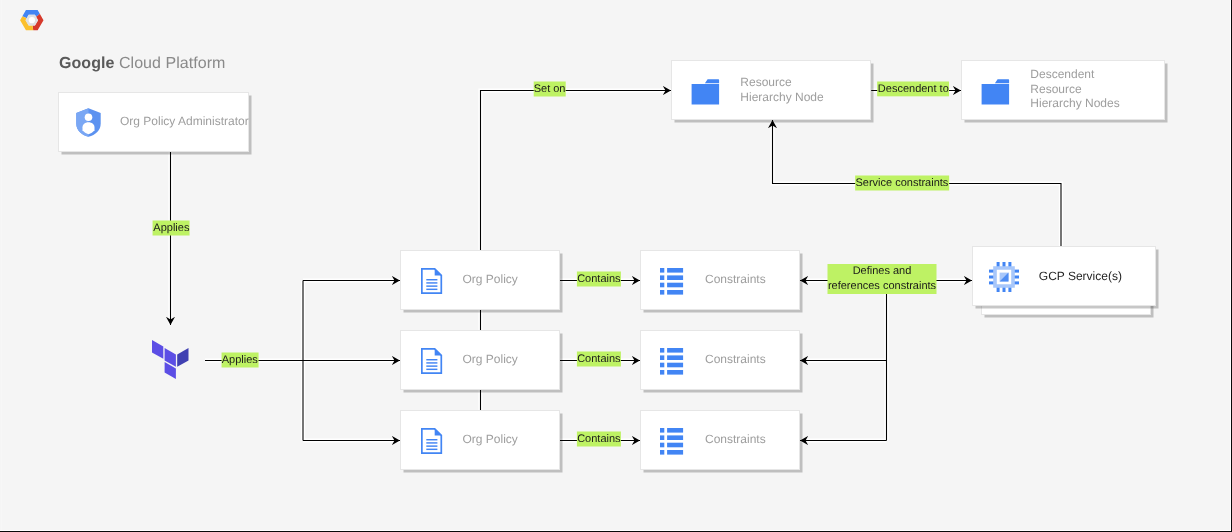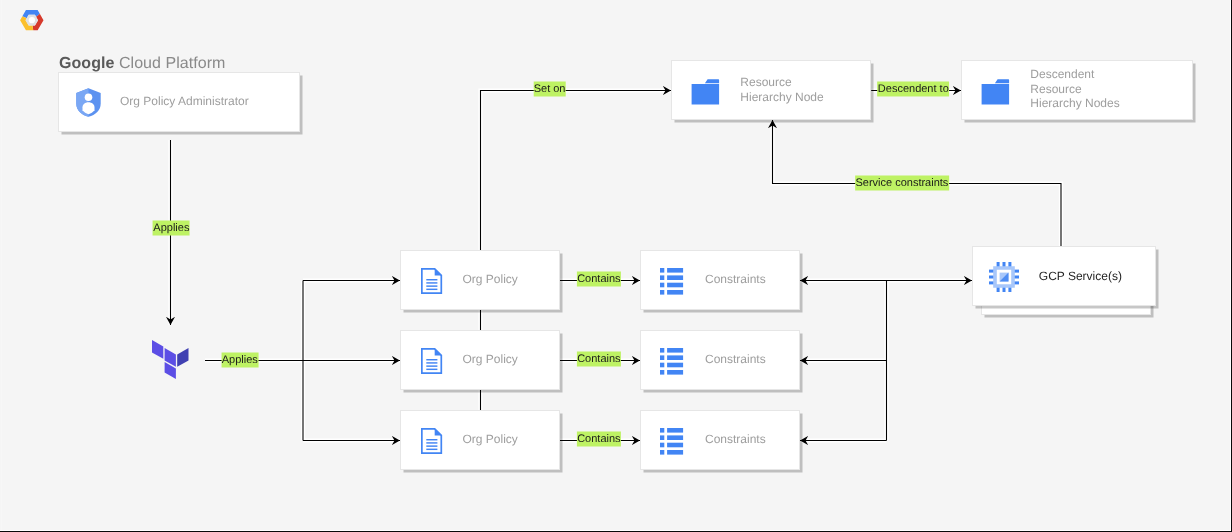--- a/index.html
+++ b/index.html
@@ -111,21 +111,21 @@
       <path d="M1061,246 L1061,183.5 L772.5,183.5 L772.5,120" marker-end="url(#ah)"></path>
 
       <path d="M800,280.5 L972,280.5" marker-end="url(#ah)" marker-start="url(#ahs)"></path>
 
       <path d="M886.5,280 L886.5,440.5"></path>
       <path d="M886.5,360.5 L800,360.5" marker-end="url(#ah)"></path>
       <path d="M886.5,440.5 L800,440.5" marker-end="url(#ah)"></path>
     </g>
   </svg>
 
-  <div class="node" style="left:58px;top:72px;width:242px;height:60px">
+  <div class="node" style="left:58px;top:92px;width:191px;height:60px">
     <svg class="icon" style="left:17px;width:25px;height:29px;top:15px;transform:none" viewBox="0 0 25 29">
       <path d="M12.5 0.3 L24.7 5.0 V15.6 C24.7 22.4 19.6 27.1 12.5 28.8 C5.4 27.1 0.3 22.4 0.3 15.6 V5.0 Z" fill="#5c92f0"></path>
       <path d="M12.5 0.3 L0.3 5.0 V15.6 C0.3 22.4 5.4 27.1 12.5 28.8 Z" fill="#7aa7f4"></path>
       <circle cx="12.5" cy="9.3" r="3.8" fill="#fff"></circle>
       <path d="M12.5 14.2 C16.0 14.2 18.5 16.5 18.5 19.2 L18.5 22.3 C17.0 24.2 14.9 25.6 12.5 26.3 C10.1 25.6 8.0 24.2 6.5 22.3 L6.5 19.2 C6.5 16.5 9.0 14.2 12.5 14.2 Z" fill="#fff"></path>
     </svg>
     <div class="nlabel" style="padding-left:61px">Org Policy Administrator</div>
   </div>
 
   <svg style="position:absolute;left:152px;top:340px;width:37px;height:40px" viewBox="0 0 37 40">
@@ -137,21 +137,21 @@
 
   <div class="node" style="left:671px;top:60px;width:200px;height:60px">
     <svg class="icon" style="left:18.5px;width:29px;height:26px;top:17.5px;transform:none" viewBox="0 0 29 26">
       <path d="M16.6 0.3 H27.4 A0.7 0.7 0 0 1 28.1 1.0 V4.2 H13.9 Z" fill="#4285f4"></path>
       <path d="M0.6 5.0 H28.1 V25.5 H0.6 Z" fill="#4285f4"></path>
     </svg>
     <div class="nlabel" style="padding-left:68.3px">Resource
 Hierarchy Node</div>
   </div>
 
-  <div class="node" style="left:961px;top:60px;width:232px;height:60px">
+  <div class="node" style="left:961px;top:60px;width:204px;height:60px">
     <svg class="icon" style="left:18.5px;width:29px;height:26px;top:17.5px;transform:none" viewBox="0 0 29 26">
       <path d="M16.6 0.3 H27.4 A0.7 0.7 0 0 1 28.1 1.0 V4.2 H13.9 Z" fill="#4285f4"></path>
       <path d="M0.6 5.0 H28.1 V25.5 H0.6 Z" fill="#4285f4"></path>
     </svg>
     <div class="nlabel" style="padding-left:68.3px">Descendent
 Resource
 Hierarchy Nodes</div>
   </div>
 
   <div class="node" style="left:400px;top:250px;width:160px;height:60px">
@@ -266,20 +266,22 @@
       <path d="M10.6 19.5 H19.5 V10.6 Z" fill="#4f8df3"></path>
     </svg>
     <div class="nlabel" style="padding-left:65.5px;color:#1f1f1f">GCP Service(s)</div>
   </div>
 
   <div class="elab" style="left:171.4px;top:229px">Applies</div>
   <div class="elab" style="left:239.8px;top:361px">Applies</div>
   <div class="elab" style="left:549.6px;top:90.5px">Set on</div>
   <div class="elab" style="left:913.3px;top:90.5px">Descendent to</div>
   <div class="elab" style="left:901.9px;top:184px">Service constraints</div>
+  <div class="elab" style="left:882px;top:280.5px">Defines and
+references constraints</div>
   <div class="elab" style="left:598.9px;top:280.5px">Contains</div>
   <div class="elab" style="left:598.9px;top:360.5px">Contains</div>
   <div class="elab" style="left:598.9px;top:440.5px">Contains</div>
 
   <div class="edgeborderl"></div>
   <div class="edgeborderbw"></div>
   <div class="edgeborderw"></div>
   <div class="edgeborder"></div>
   <div class="edgeborderb"></div>
 </div>

